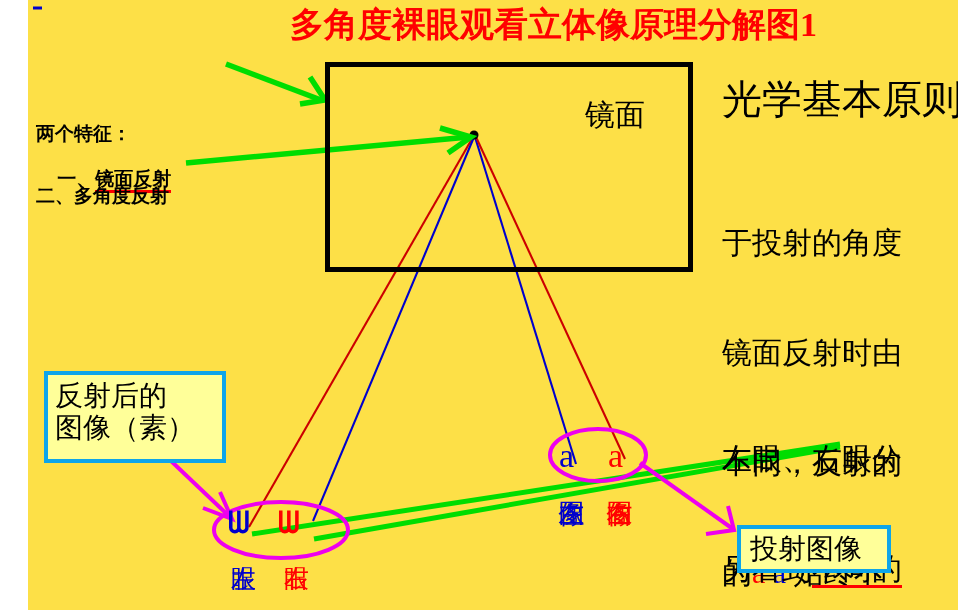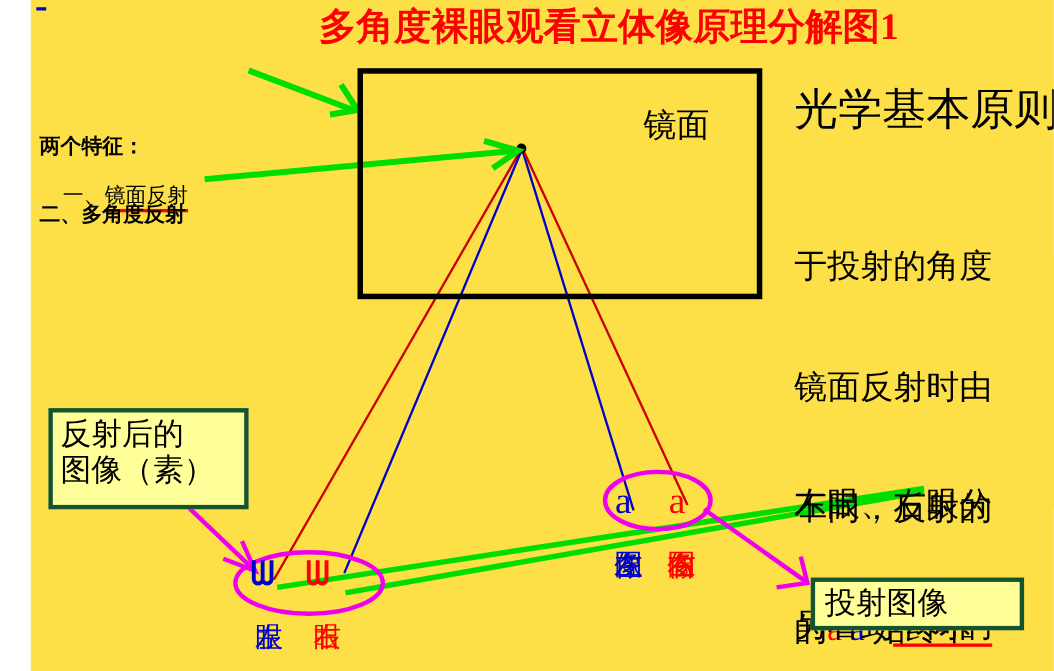--- a/index.html
+++ b/index.html
@@ -48,21 +48,21 @@
   #note-features {
     left: 8px; top: 123px;
     font-size: 19px;
     font-weight: bold;
     color: #000000;
     font-family: Liberation Serif, serif;
   }
   #feat-1 {
     left: 8px; top: 147px;
     font-size: 19px;
-    font-weight: normal;
+    font-weight: bold;
     color: #000000;
     font-family: "Liberation Sans", "DejaVu Sans", sans-serif;
   }
   #feat-1 .underlined {
     border-bottom: 3px solid #ff0000;
     padding-bottom: 1px;
   }
   #feat-2 {
     left: 8px; top: 185px;
     font-size: 19px;
@@ -114,36 +114,36 @@
     width: 252px;
   }
   #eyes-note .underlined {
     border-bottom: 3px solid #ff0000;
   }
 
   
   .yellow-box {
     position: absolute;
     background: #ffff99;
-    border: 4px solid #14532d;
+    border: 4px solid #0ea5e9;
     box-sizing: border-box;
     color: #000000;
     font-family: "Liberation Serif", "DejaVu Serif", serif;
     line-height: 1.15;
     text-align: left;
   }
   #box-reflected {
     left: 16px; top: 371px;
     width: 182px; height: 92px;
     font-size: 28px;
     padding: 5px 0 0 7px;
   }
   #box-projected {
     left: 709px; top: 525px;
-    width: 194px; height: 48px;
+    width: 154px; height: 48px;
     font-size: 28px;
     padding: 4px 0 0 9px;
   }
 
   
   .pixel-a {
     position: absolute;
     font-size: 34px;
     font-family: "Liberation Serif", "DejaVu Serif", serif;
   }

